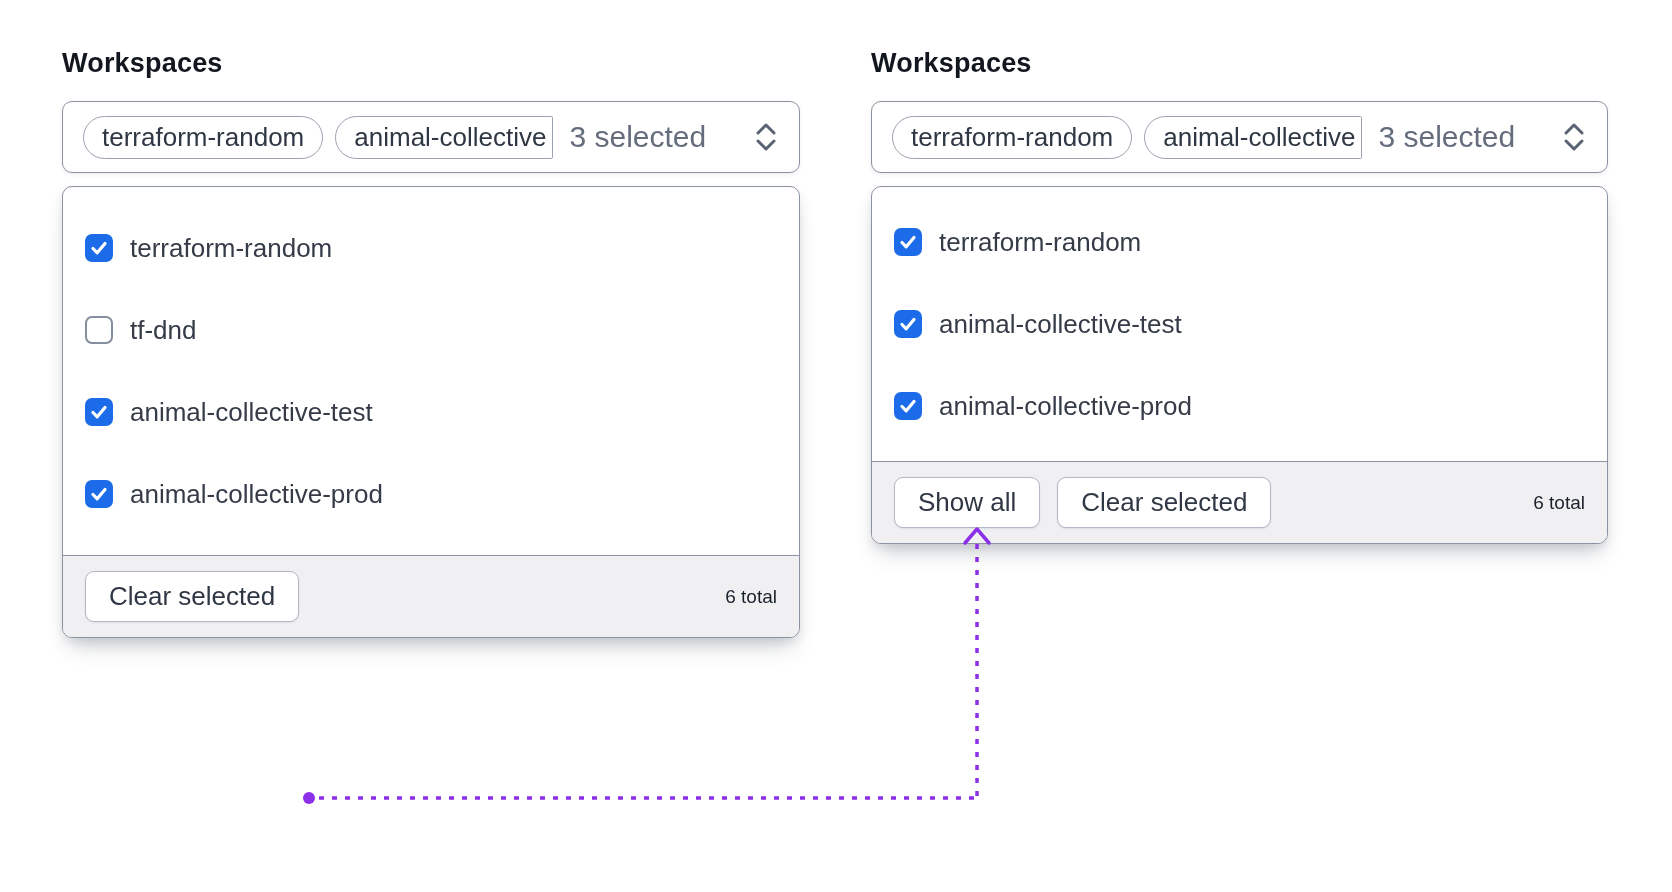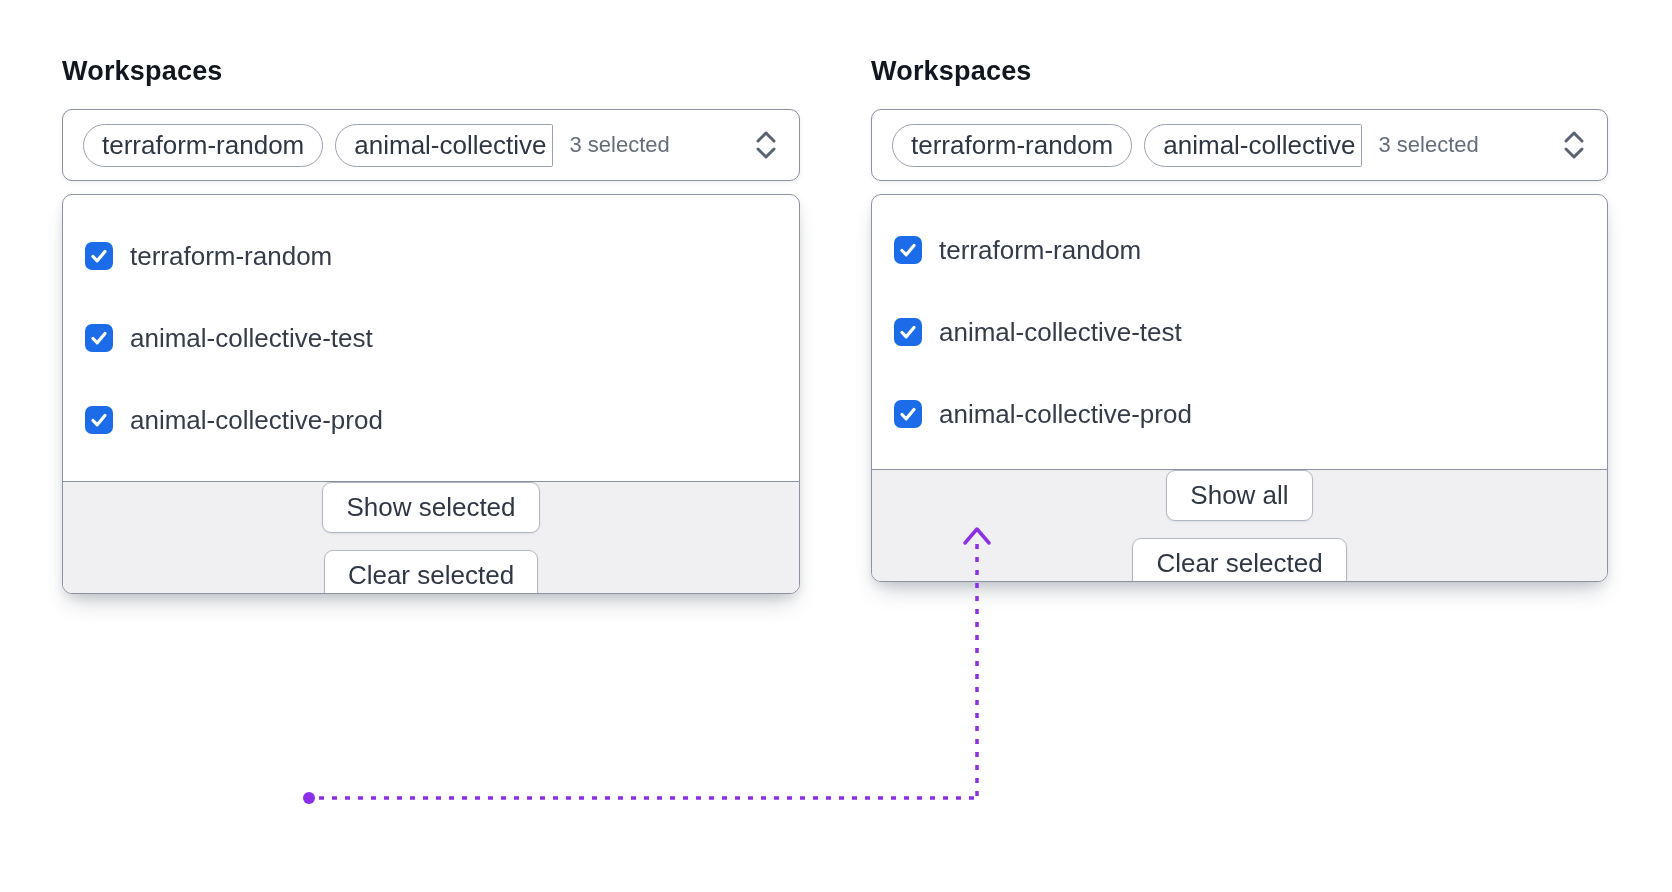--- a/index.html
+++ b/index.html
@@ -1,36 +1,36 @@
 <!DOCTYPE html>
 <html style="--accent: #1c6ce9; --annotation: #8b2fe8;"><head>
 <meta charset="utf-8">
 <style>
   * { margin:0; padding:0; box-sizing:border-box; }
   html,body { width:1672px; height:892px; background:#ffffff; overflow:hidden; }
   body { font-family:"Liberation Sans","DejaVu Sans",sans-serif; position:relative; color:#333a45; }
 
-  .col { position:absolute; top:56px; }
+  .col { position:absolute; top:48px; }
   .col-left  { left:62px;  width:738px; }
   .col-right { left:871px; width:737px; }
 
   .field-label { font-size:27px; font-weight:700; color:#12171f; letter-spacing:.2px; }
 
   .trigger {
     margin-top:22px; height:72px; background:#fff;
     border:1.5px solid #8b92a0; border-radius:10px;
     display:flex; align-items:center; padding:0 20px; gap:12px;
     box-shadow:0 2px 4px rgba(60,70,85,.08);
   }
   .pill {
     border:1.5px solid #9aa1ae; border-radius:40px; background:#fff;
     padding:5px 18px; font-size:26px; color:#2f3744; white-space:nowrap;
   }
   .pill-clipped { border-radius:40px 3px 3px 40px; padding-right:6px; max-width:222px; overflow:hidden; }
-  .selected-count { font-size:22px; color:#656d7c; margin-left:4px; white-space:nowrap; }
+  .selected-count { font-size:30px; color:#656d7c; margin-left:4px; white-space:nowrap; }
   .caret { margin-left:auto; display:flex; color:#596271; }
 
   .panel {
     margin-top:13px; background:#fff; border:1.5px solid #8b92a0; border-radius:10px;
     overflow:hidden;
     box-shadow:0 14px 22px -8px rgba(60,70,85,.30), 0 4px 8px rgba(60,70,85,.10);
   }
   ul.options { list-style:none; padding:20px 22px; }
   .col-right ul.options { padding:14px 22px; }
   li.option { display:flex; align-items:flex-start; gap:17px; padding:22px 0; }
@@ -39,22 +39,22 @@
     border:2px solid #858e9c; border-radius:7px; background:#fff;
     display:flex; align-items:center; justify-content:center;
   }
   .checkbox .tick { display:none; }
   .checkbox.checked { background:var(--accent,#1c6ce9); border-color:var(--accent,#1c6ce9); }
   .checkbox.checked .tick { display:block; }
   .option-label { font-size:26px; line-height:38px; color:#353c48; }
   .option-label.long { max-width:550px; }
 
   .footer {
-    height:112px; background:#f0f0f2; border-top:1.5px solid #8b92a0;
-    display:flex; align-items:center; padding:0 22px; gap:17px;flex-direction:column;
+    height:82px; background:#f0f0f2; border-top:1.5px solid #8b92a0;
+    display:flex; align-items:center; padding:0 22px; gap:17px;
   }
   .btn {
     font-family:inherit; font-size:26px; color:#2f3744; background:#fff;
     border:1.5px solid #b2b8c3; border-radius:9px; padding:9px 23px;
     box-shadow:0 1px 2px rgba(60,70,85,.10); white-space:nowrap; cursor:pointer;
   }
   .total { margin-left:auto; font-size:19px; color:#1b212b; }
 
   #annotation-overlay {
     position:absolute; left:0; top:0; width:1672px; height:892px;
@@ -83,38 +83,41 @@
     <ul class="options">
       <li class="option">
         <span class="checkbox checked">
             <svg class="tick" width="20" height="20" viewBox="0 0 20 20">
               <path d="M4 10.5 L8.2 14.8 L16 5.5" fill="none" stroke="#fff" stroke-width="3.2" stroke-linecap="round" stroke-linejoin="round"></path>
             </svg>
           </span>
         <span class="option-label">terraform-random</span>
       </li>
       <li class="option">
+        <span class="checkbox"></span>
+        <span class="option-label">tf-dnd</span>
+      </li>
+      <li class="option">
         <span class="checkbox checked">
             <svg class="tick" width="20" height="20" viewBox="0 0 20 20">
               <path d="M4 10.5 L8.2 14.8 L16 5.5" fill="none" stroke="#fff" stroke-width="3.2" stroke-linecap="round" stroke-linejoin="round"></path>
             </svg>
           </span>
         <span class="option-label">animal-collective-test</span>
       </li>
       <li class="option">
         <span class="checkbox checked">
             <svg class="tick" width="20" height="20" viewBox="0 0 20 20">
               <path d="M4 10.5 L8.2 14.8 L16 5.5" fill="none" stroke="#fff" stroke-width="3.2" stroke-linecap="round" stroke-linejoin="round"></path>
             </svg>
           </span>
         <span class="option-label">animal-collective-prod</span>
       </li>
     </ul>
     <div class="footer">
-      <button class="btn">Show selected</button>
       <button class="btn">Clear selected</button>
       <span class="total">6 total</span>
     </div>
   </div>
 </div>
 
 <div class="col col-right">
   <div class="field-label">Workspaces</div>
 
   <div class="trigger">

